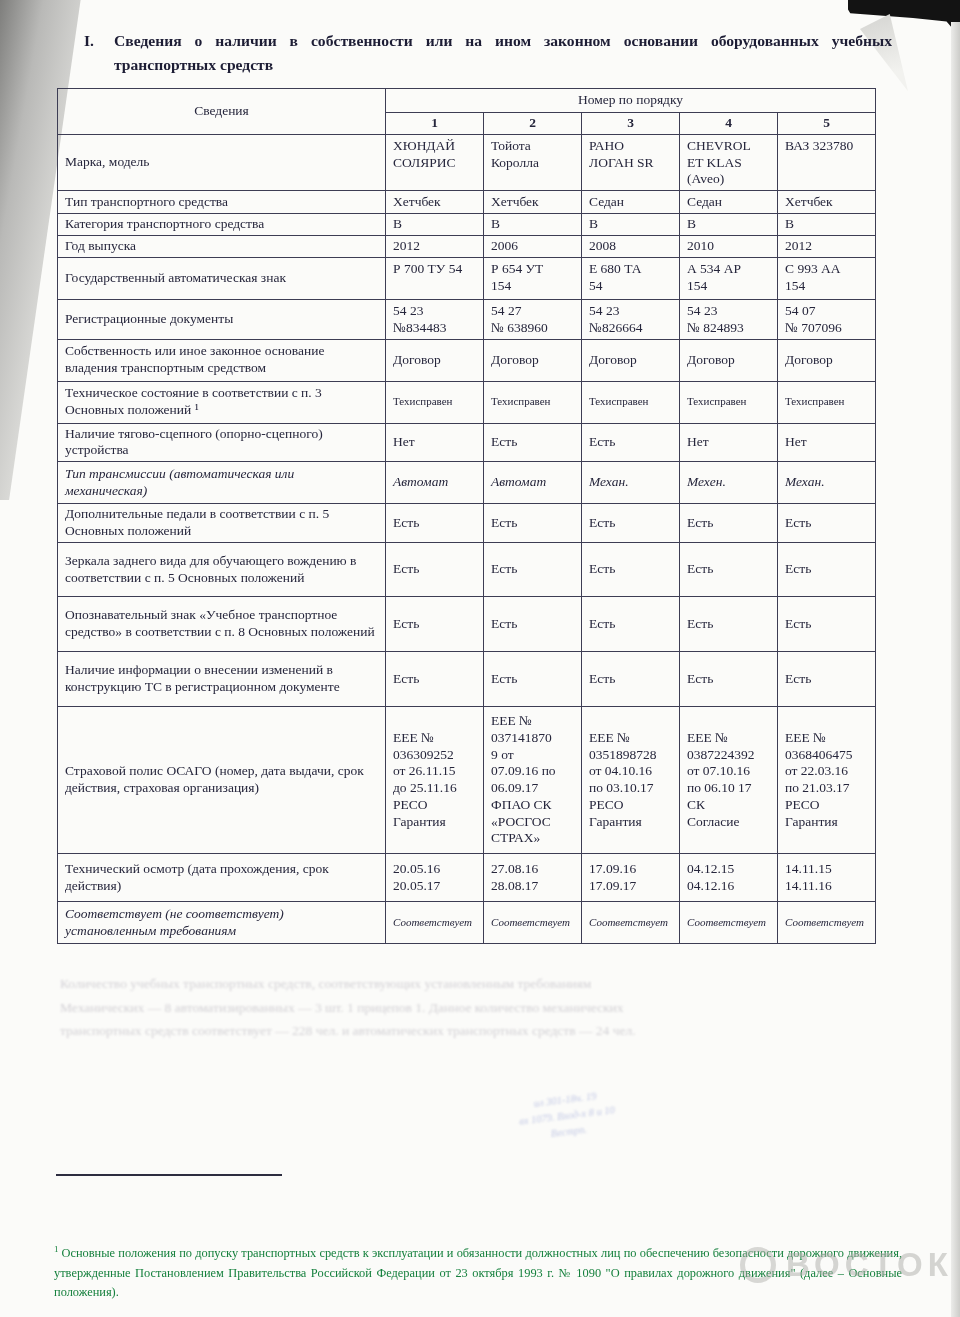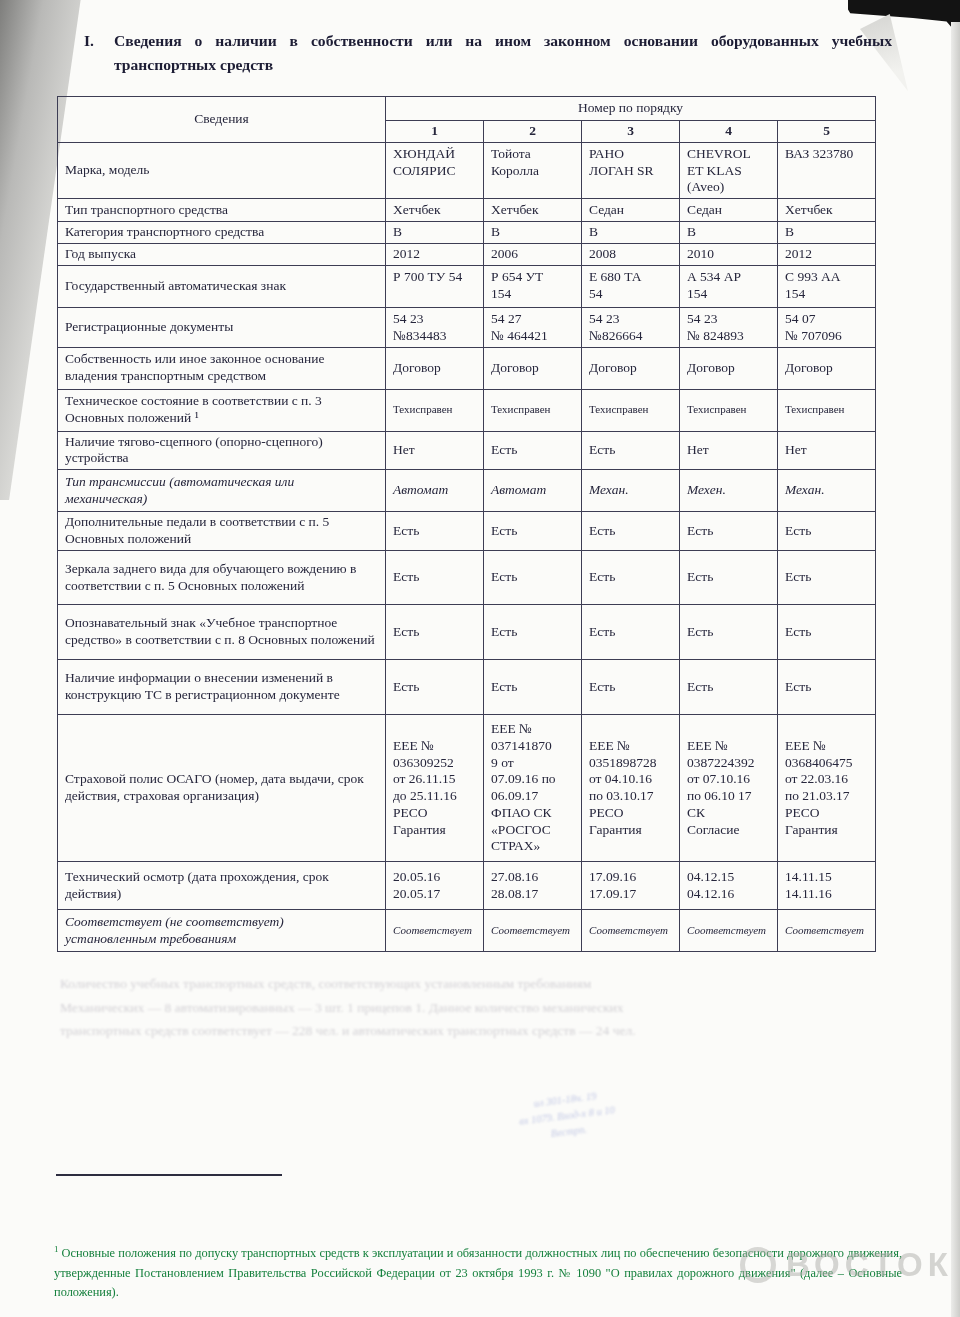--- a/index.html
+++ b/index.html
@@ -32,21 +32,21 @@
     background:linear-gradient(to right,#ececea,#ccccc9);
   }
 
   
   .title { position:absolute; left:84px; top:29px; width:808px; display:flex;
            font-weight:bold; font-size:15.6px; line-height:1.55; color:#1d1d35; }
   .title .num { width:30px; flex:none; }
   .title .txt { flex:1; text-align:justify; }
 
   
-  table.tbl { position:absolute; left:57px; top:96px; width:818px;
+  table.tbl { position:absolute; left:57px; top:88px; width:818px;
               border-collapse:collapse; table-layout:fixed; }
   .tbl col.c0 { width:328px; }
   .tbl col.cn { width:98px; }
   .tbl th, .tbl td {
     border:1.6px solid #3d3d54; padding:2px 7px;
     vertical-align:middle; font-size:13.5px; line-height:1.24;
     overflow:hidden;
   }
   .tbl thead th { text-align:center; font-weight:normal; }
   .tbl thead tr:nth-child(1) { height:24px; }
@@ -189,21 +189,21 @@
           <td class="val">А 534 АР
 154</td>
           <td class="val">С 993 АА
 154</td>
         </tr>
         <tr>
           <td class="lbl">Регистрационные  документы</td>
           <td class="val">54 23
 №834483</td>
           <td class="val">54 27
-№ 464421</td>
+№ 638960</td>
           <td class="val">54  23
 №826664</td>
           <td class="val">54 23
 № 824893</td>
           <td class="val">54 07
 № 707096</td>
         </tr>
         <tr>
           <td class="lbl">Собственность или иное законное основание владения  транспортным средством</td>
           <td class="val">Договор</td>

